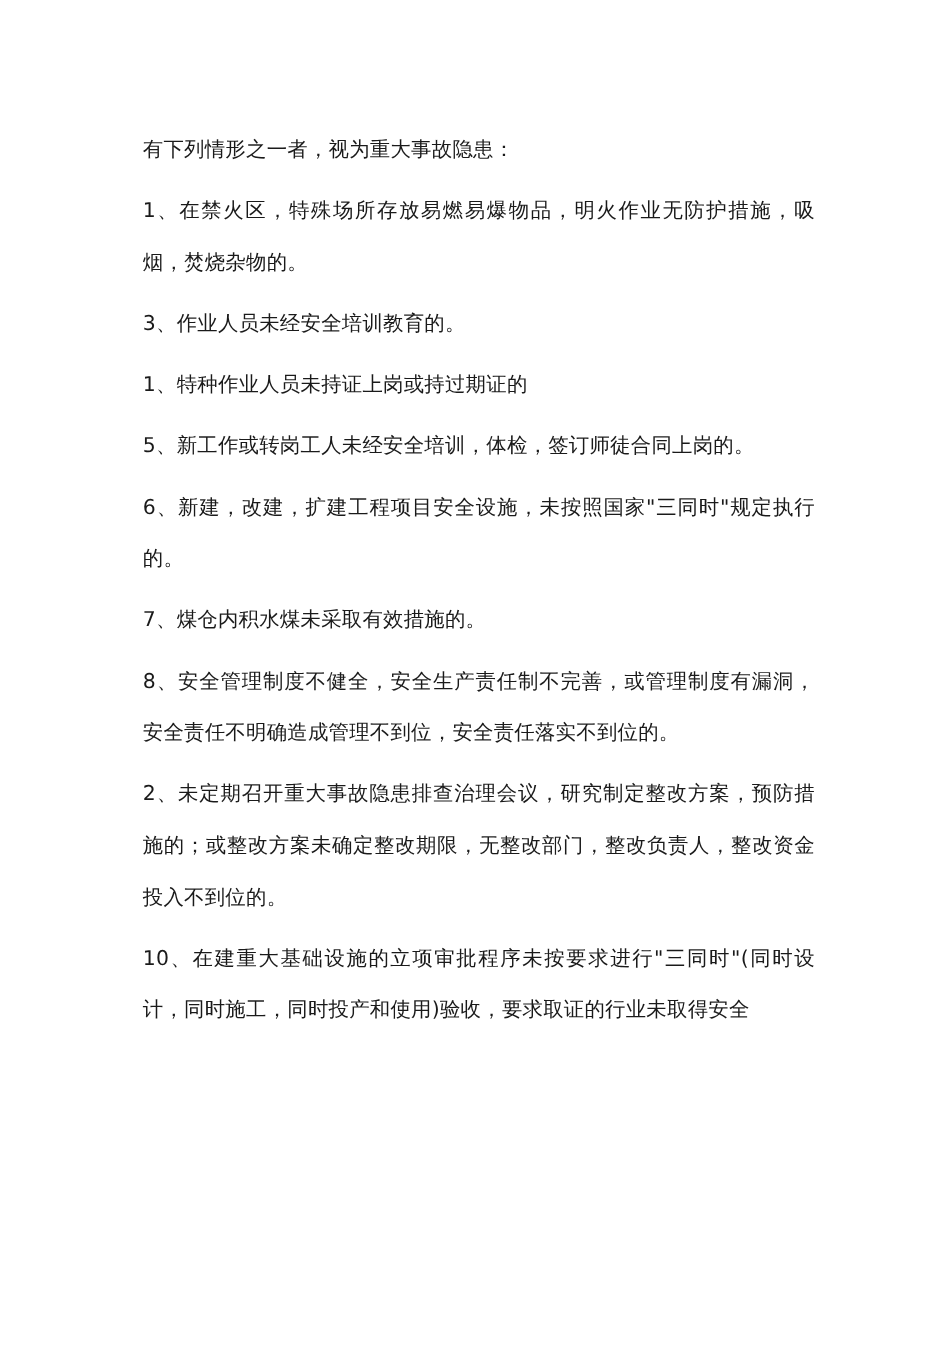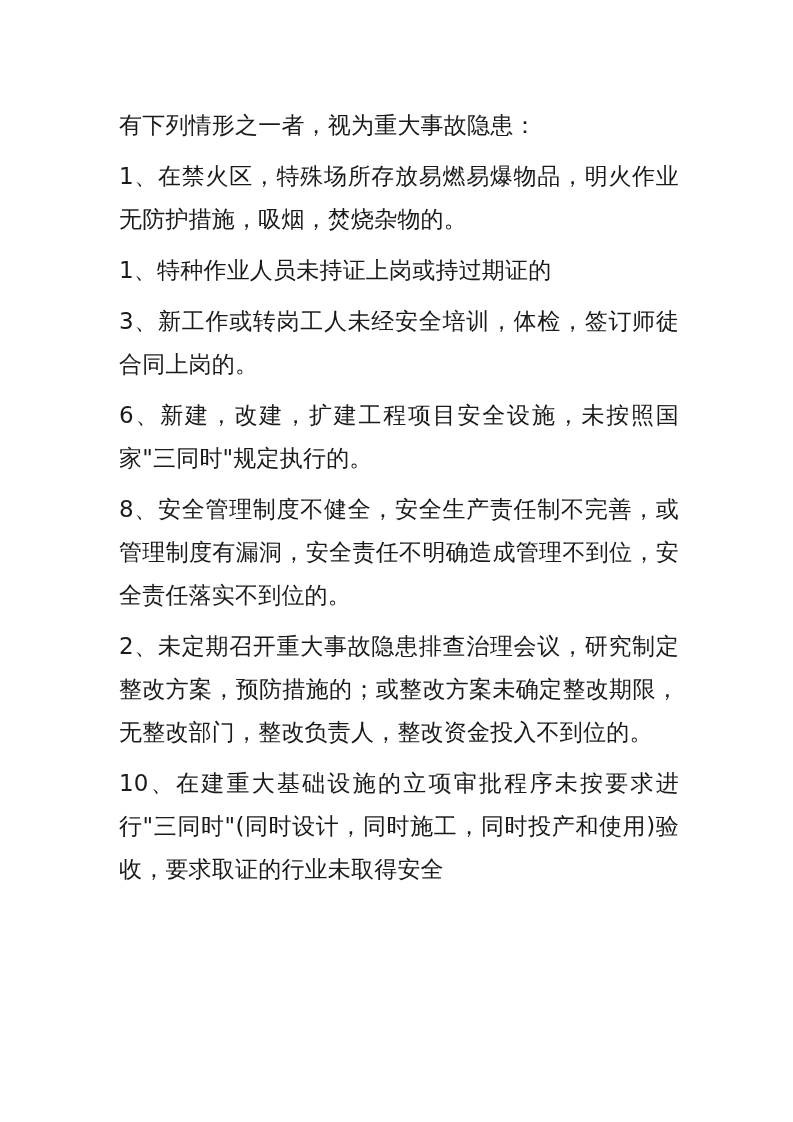--- a/index.html
+++ b/index.html
@@ -3,32 +3,34 @@
 <meta charset="utf-8">
 <style>
   html, body { margin: 0; padding: 0; background: #ffffff; }
   body { width: 793px; height: 1122px; overflow: hidden; position: relative; }
   .page {
     position: absolute;
     left: 119px;
     top: 104px;
     width: 560px;
     font-family: "DejaVu Sans", "Liberation Sans", sans-serif;
-    font-size: 23px;
+    font-size: 17px;
     color: #1a1a1a;
     line-height: 43px;
     letter-spacing: 0.2px;
   }
   .para { margin: 0 0 8px 0; text-align: justify; }
 </style>
 </head>
 <body>
 
 <div class="page">
   <p class="para">有下列情形之一者，视为重大事故隐患：</p>
   <p class="para">1、在禁火区，特殊场所存放易燃易爆物品，明火作业无防护措施，吸烟，焚烧杂物的。</p>
+  <p class="para">3、作业人员未经安全培训教育的。</p>
   <p class="para">1、特种作业人员未持证上岗或持过期证的</p>
-  <p class="para">3、新工作或转岗工人未经安全培训，体检，签订师徒合同上岗的。</p>
+  <p class="para">5、新工作或转岗工人未经安全培训，体检，签订师徒合同上岗的。</p>
   <p class="para">6、新建，改建，扩建工程项目安全设施，未按照国家"三同时"规定执行的。</p>
+  <p class="para">7、煤仓内积水煤未采取有效措施的。</p>
   <p class="para">8、安全管理制度不健全，安全生产责任制不完善，或管理制度有漏洞，安全责任不明确造成管理不到位，安全责任落实不到位的。</p>
   <p class="para">2、未定期召开重大事故隐患排查治理会议，研究制定整改方案，预防措施的；或整改方案未确定整改期限，无整改部门，整改负责人，整改资金投入不到位的。</p>
   <p class="para">10、在建重大基础设施的立项审批程序未按要求进行"三同时"(同时设计，同时施工，同时投产和使用)验收，要求取证的行业未取得安全</p>
 </div>
 
 </body></html>

